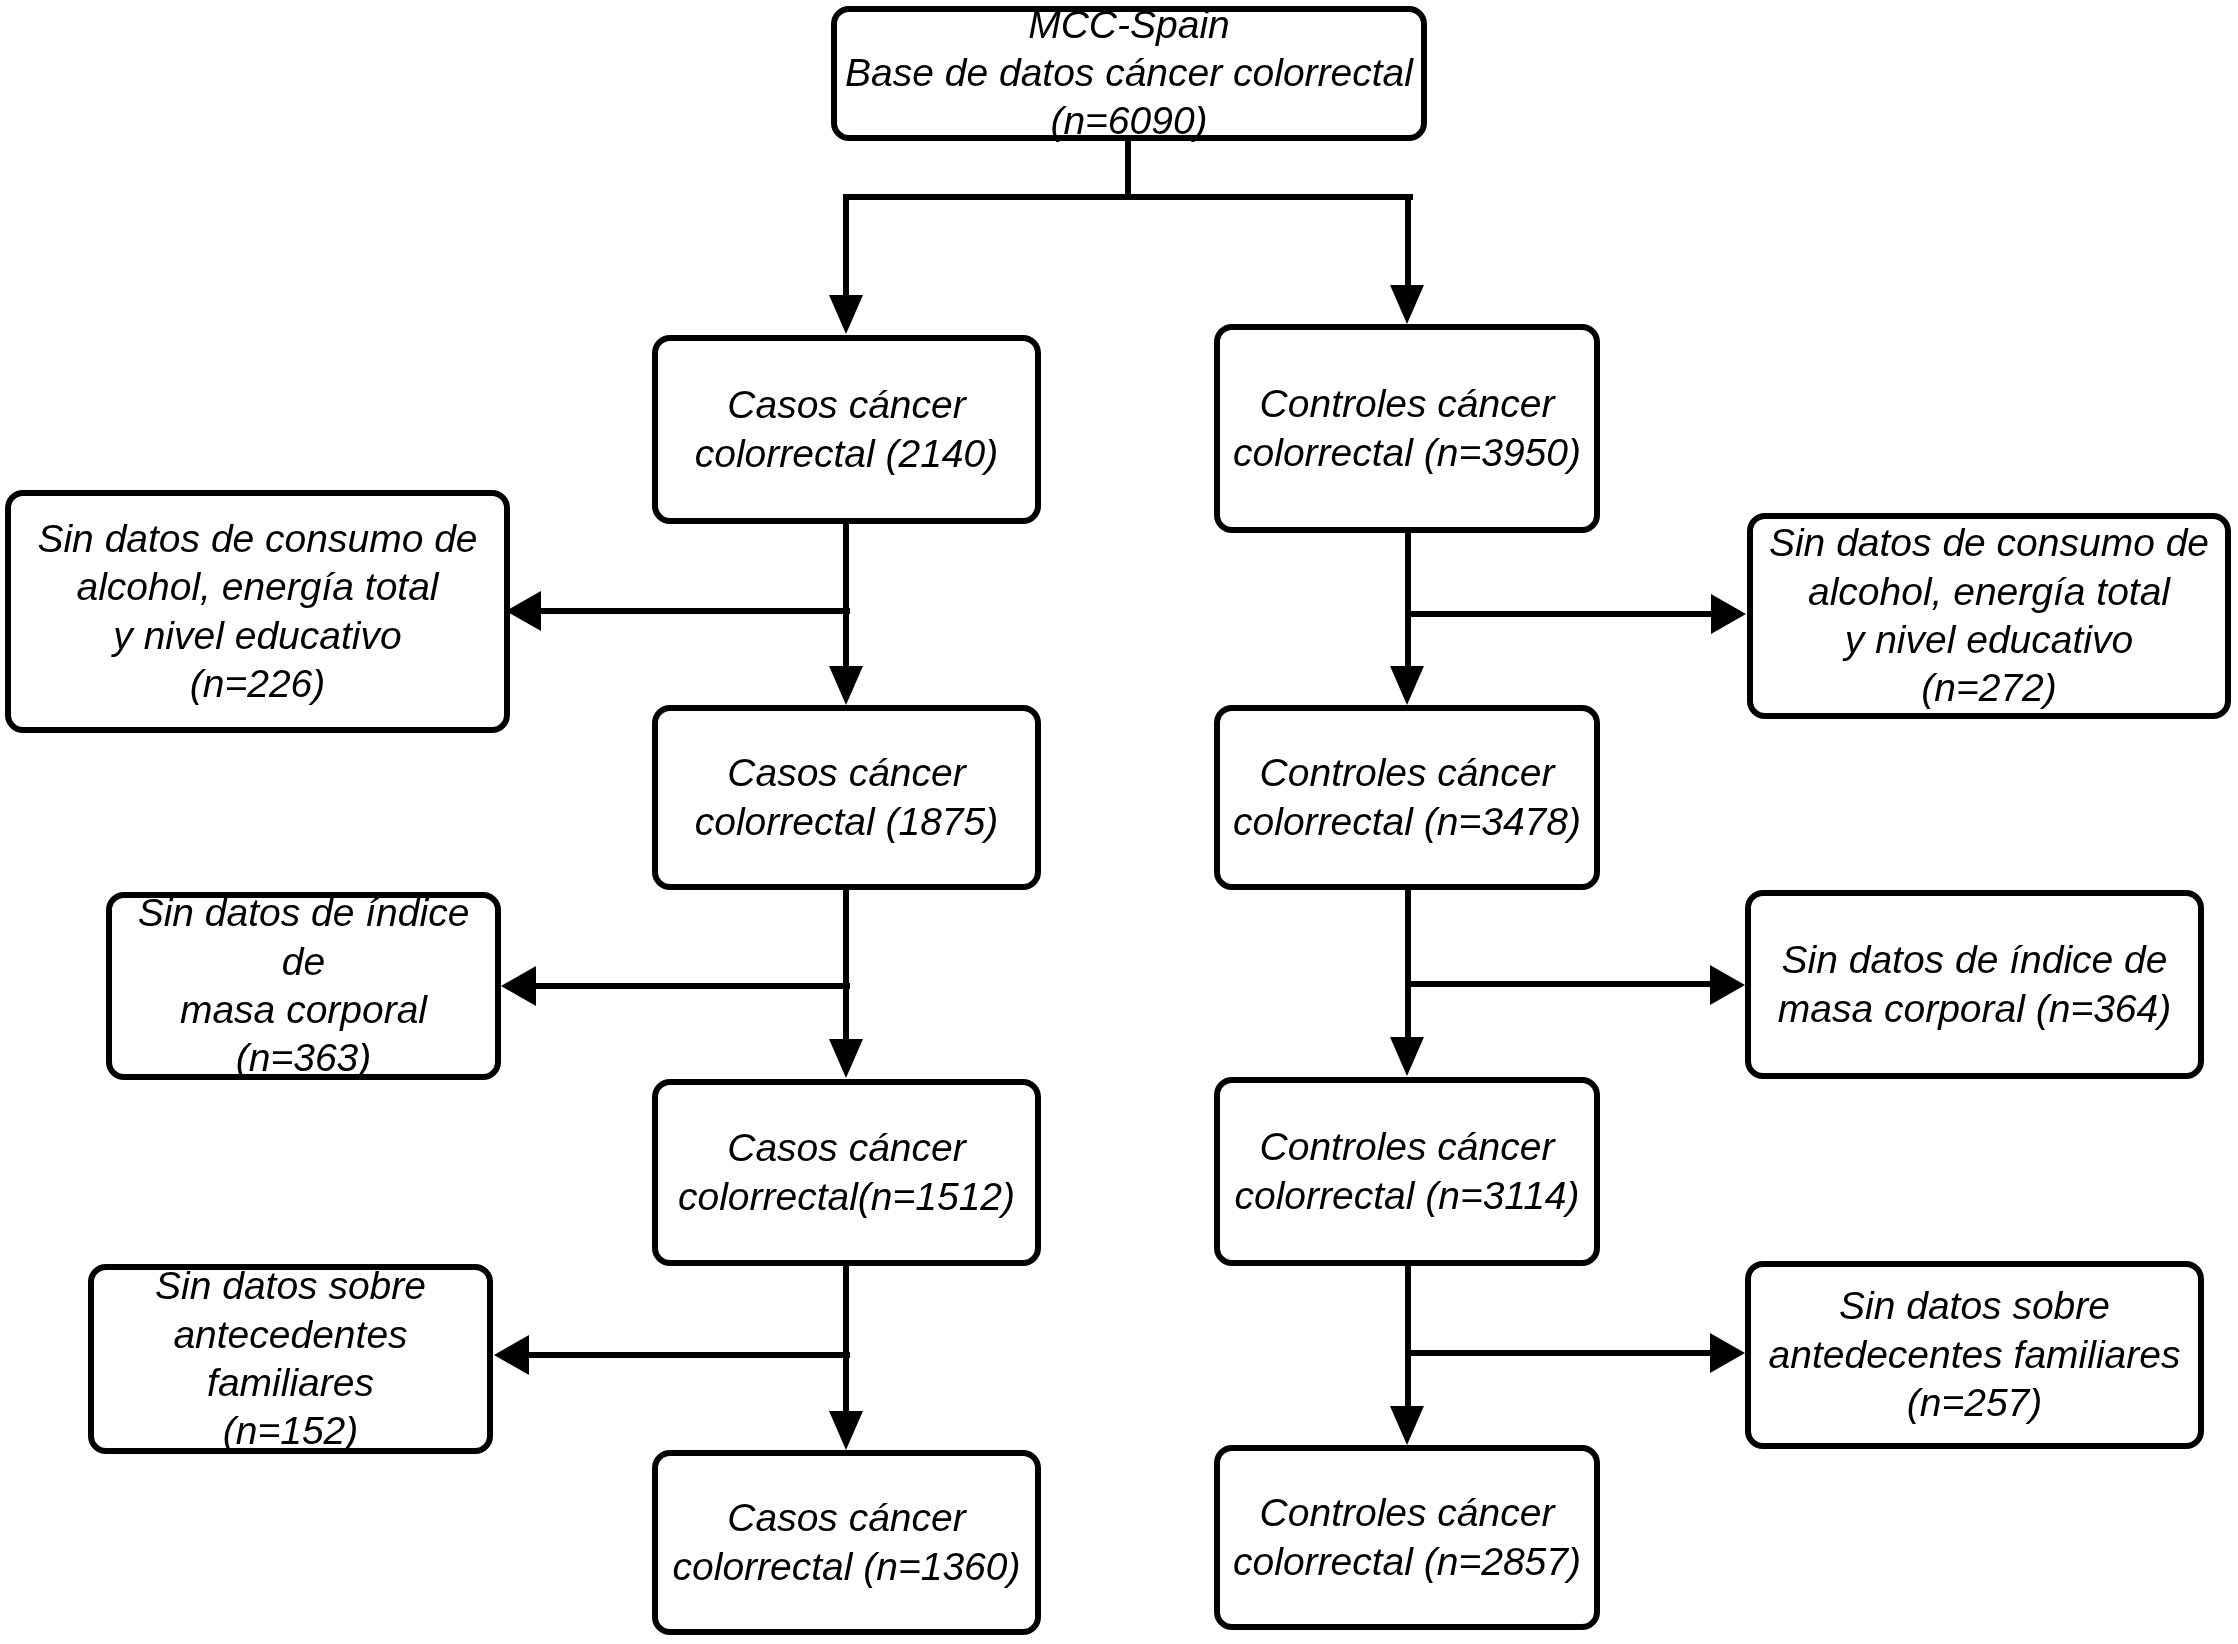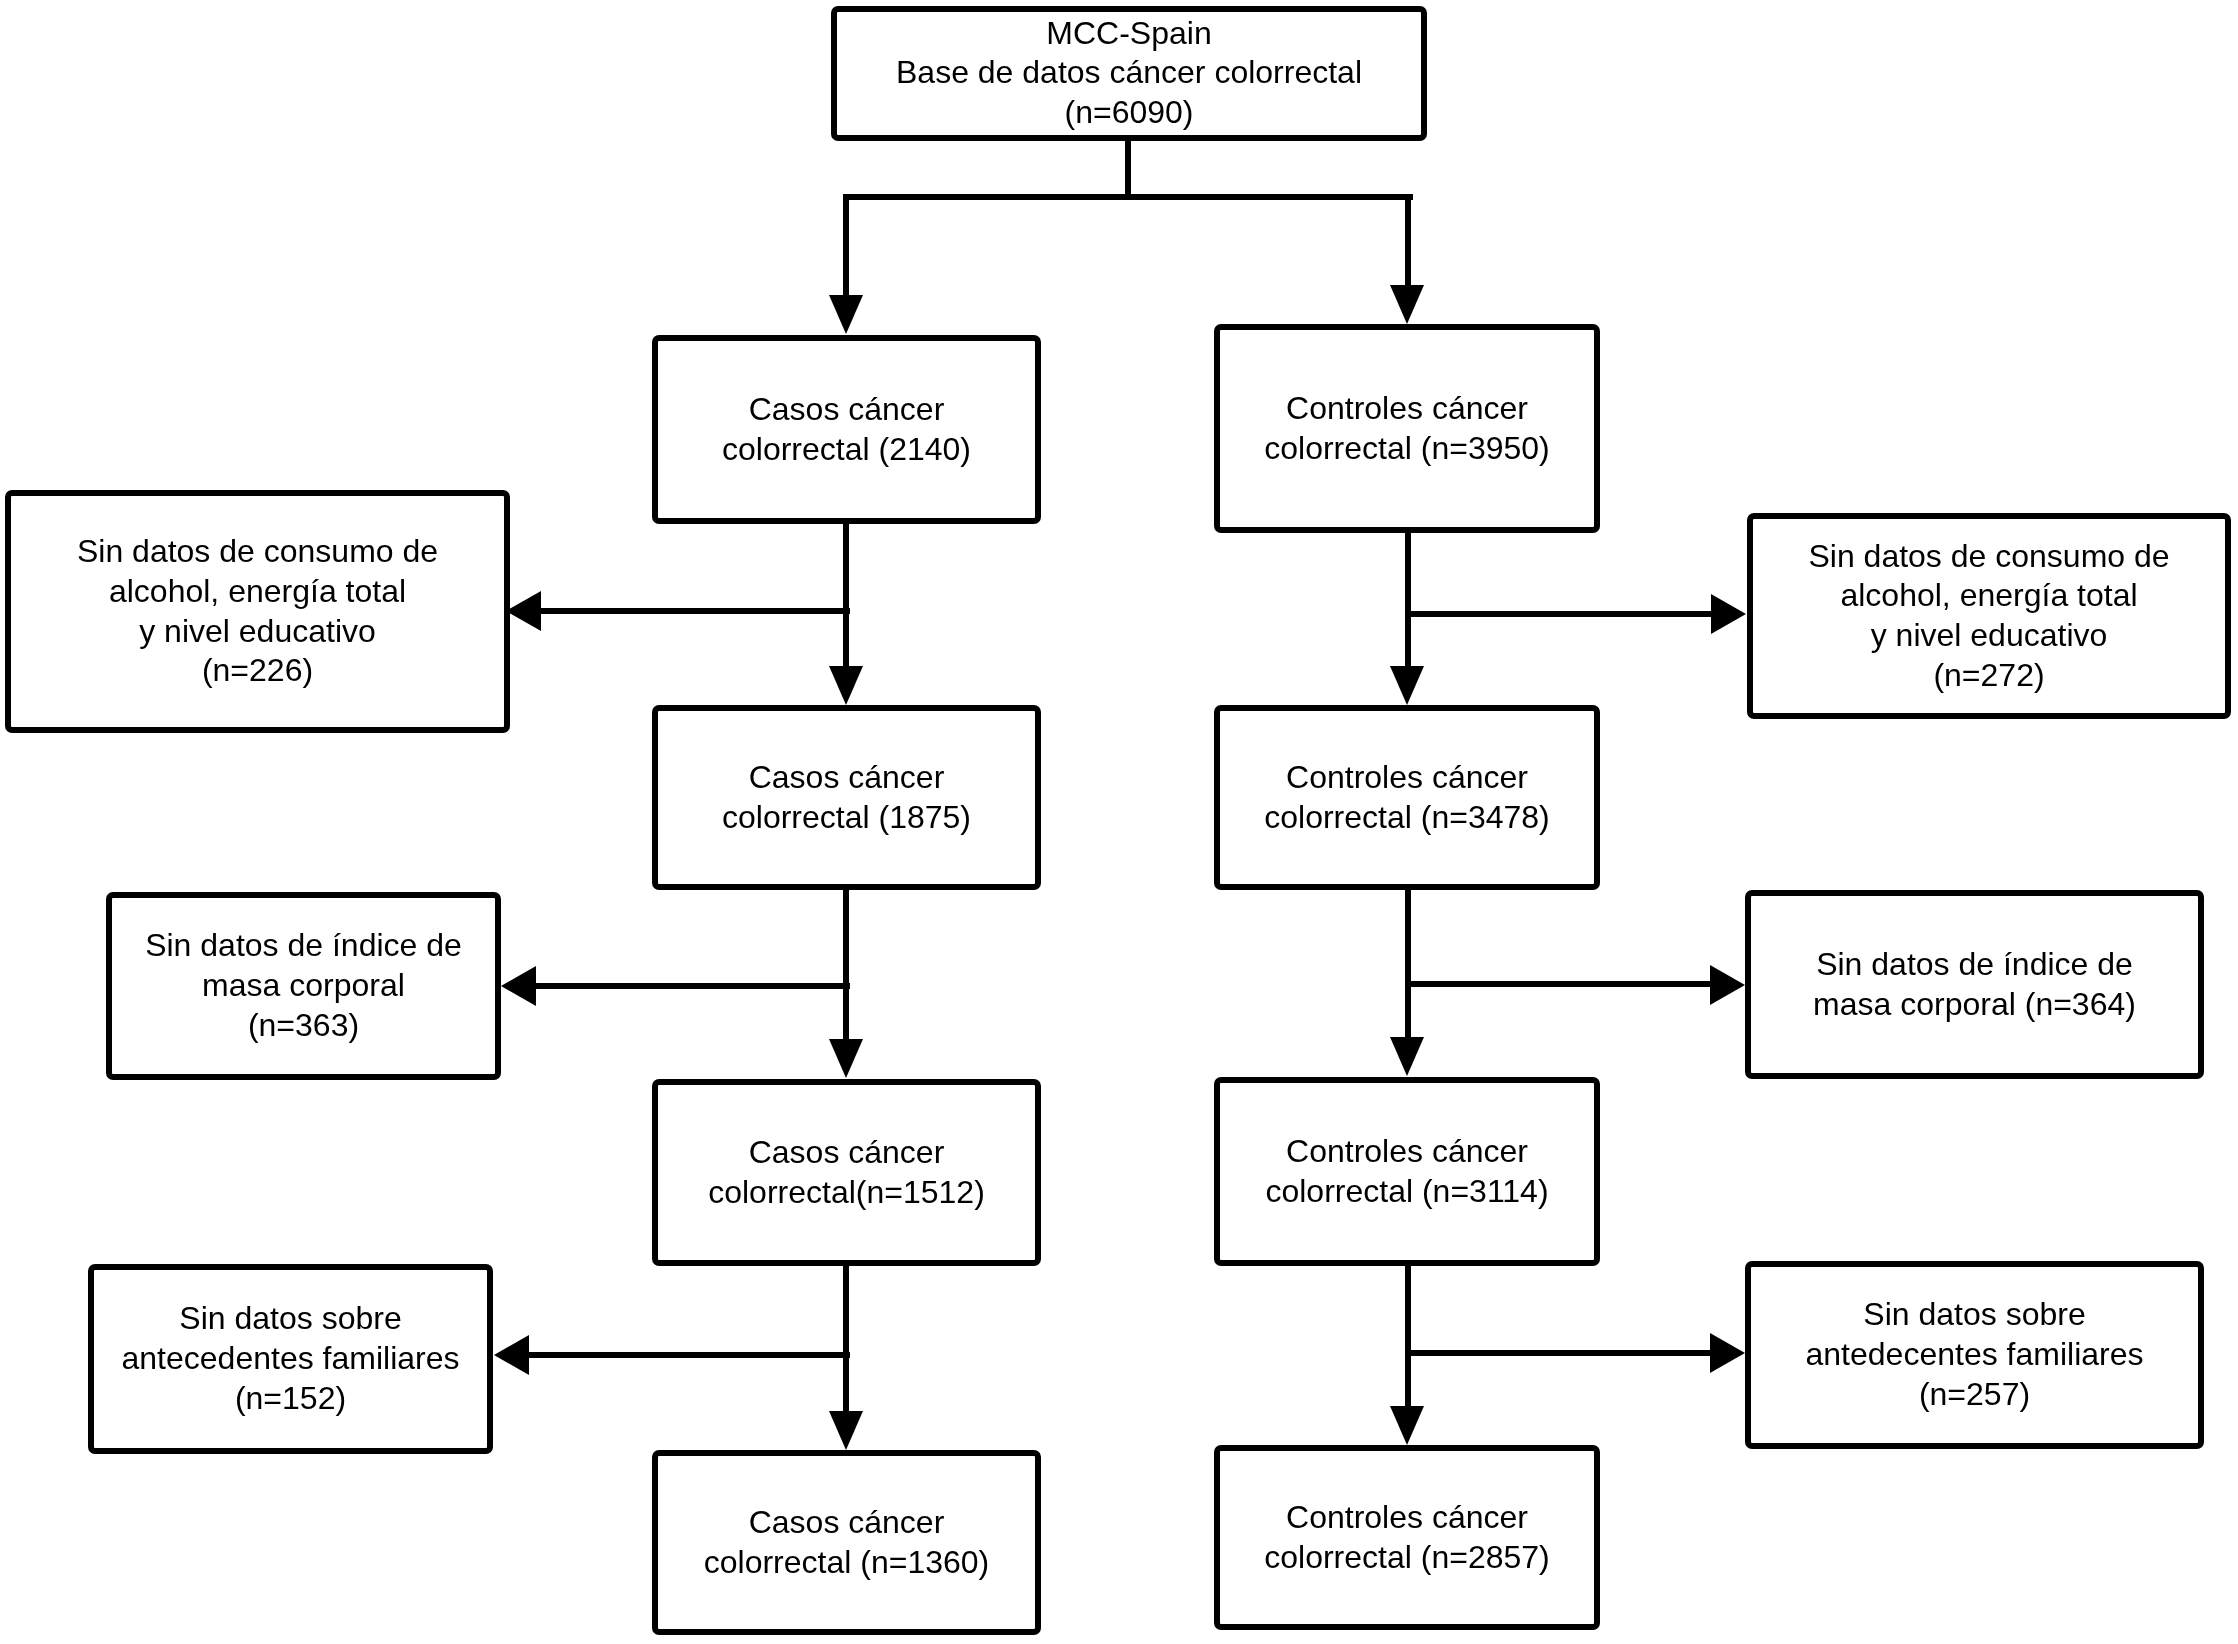--- a/index.html
+++ b/index.html
@@ -8,30 +8,31 @@
     width: 2239px;
     height: 1645px;
     background: #ffffff;
     font-family: "Liberation Sans", sans-serif;
     color: #000000;
   }
   .box {
     position: absolute;
     box-sizing: border-box;
     border: 6.3px solid #000000;
-    border-radius: 7px;
+    border-radius: 18px;
     background: #ffffff;
     display: flex;
     align-items: center;
     justify-content: center;
     text-align: center;
-    font-size: 32px;
+    font-size: 39px;
     line-height: 1.24;
     white-space: pre-line;
     padding: 0 5.6px;
+    font-style: italic;
   }
   .vline, .hline { position: absolute; background: #000000; }
   .vline { width: 6.3px; }
   .hline { height: 6.3px; }
   .ah-down {
     position: absolute; width: 0; height: 0;
     border-left: 17px solid transparent;
     border-right: 17px solid transparent;
     border-top: 39px solid #000000;
   }

